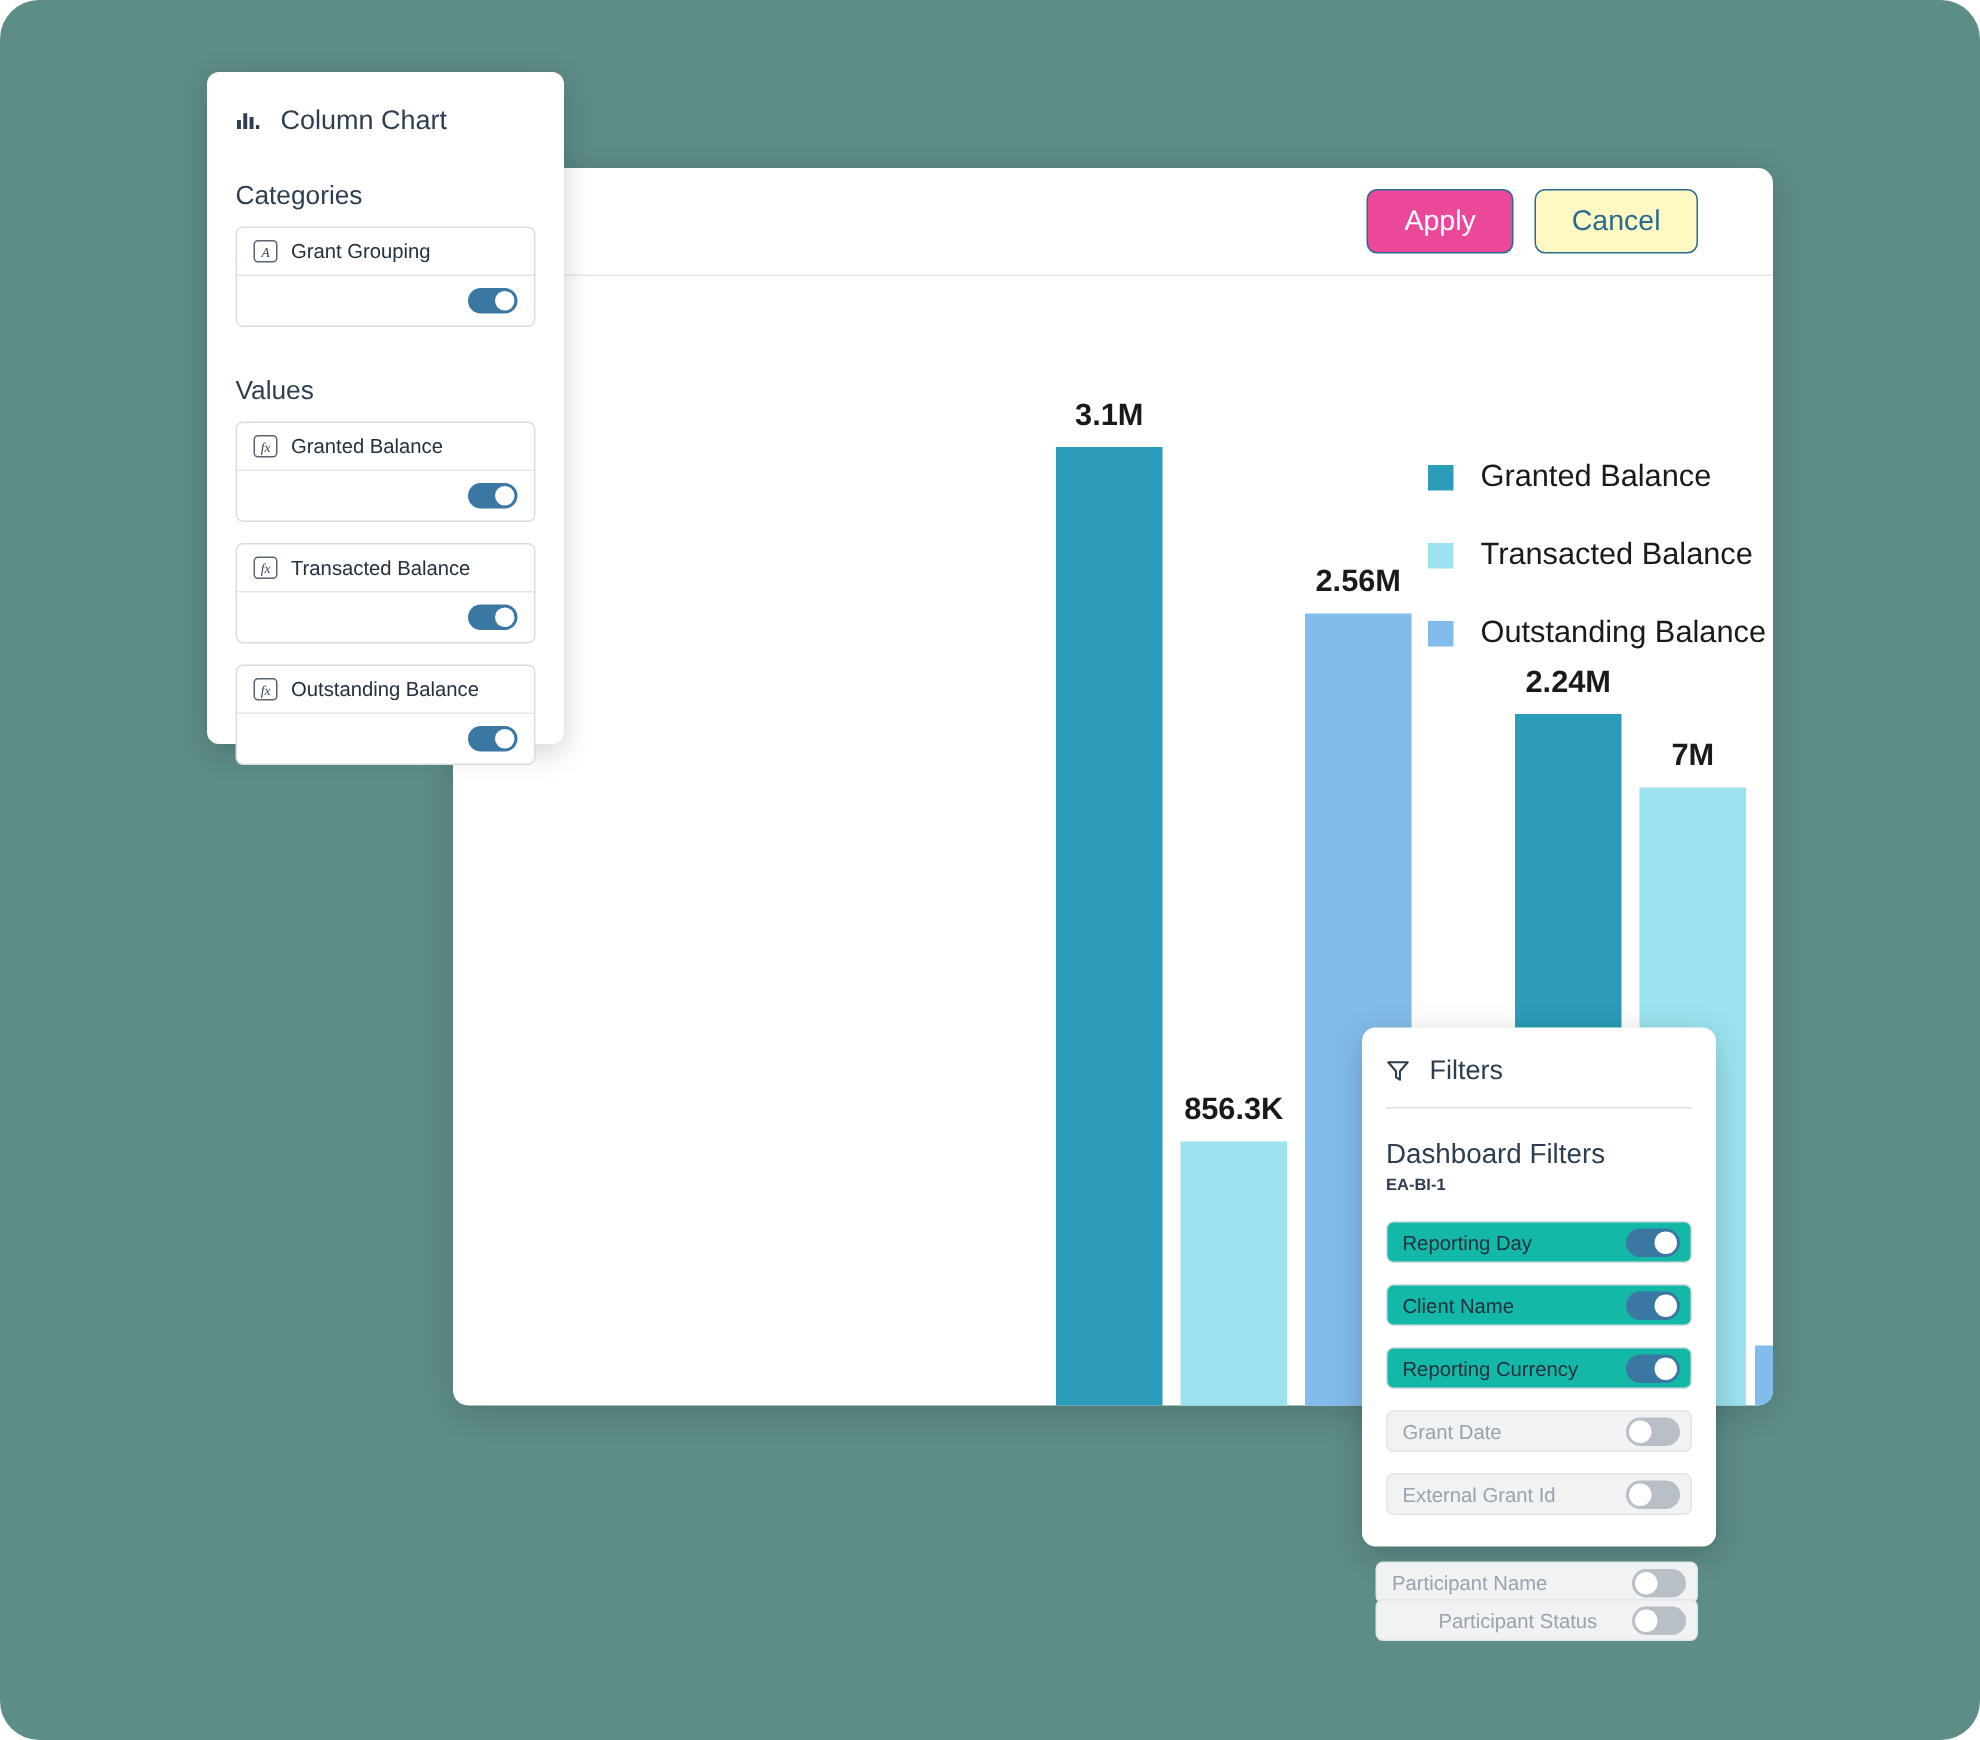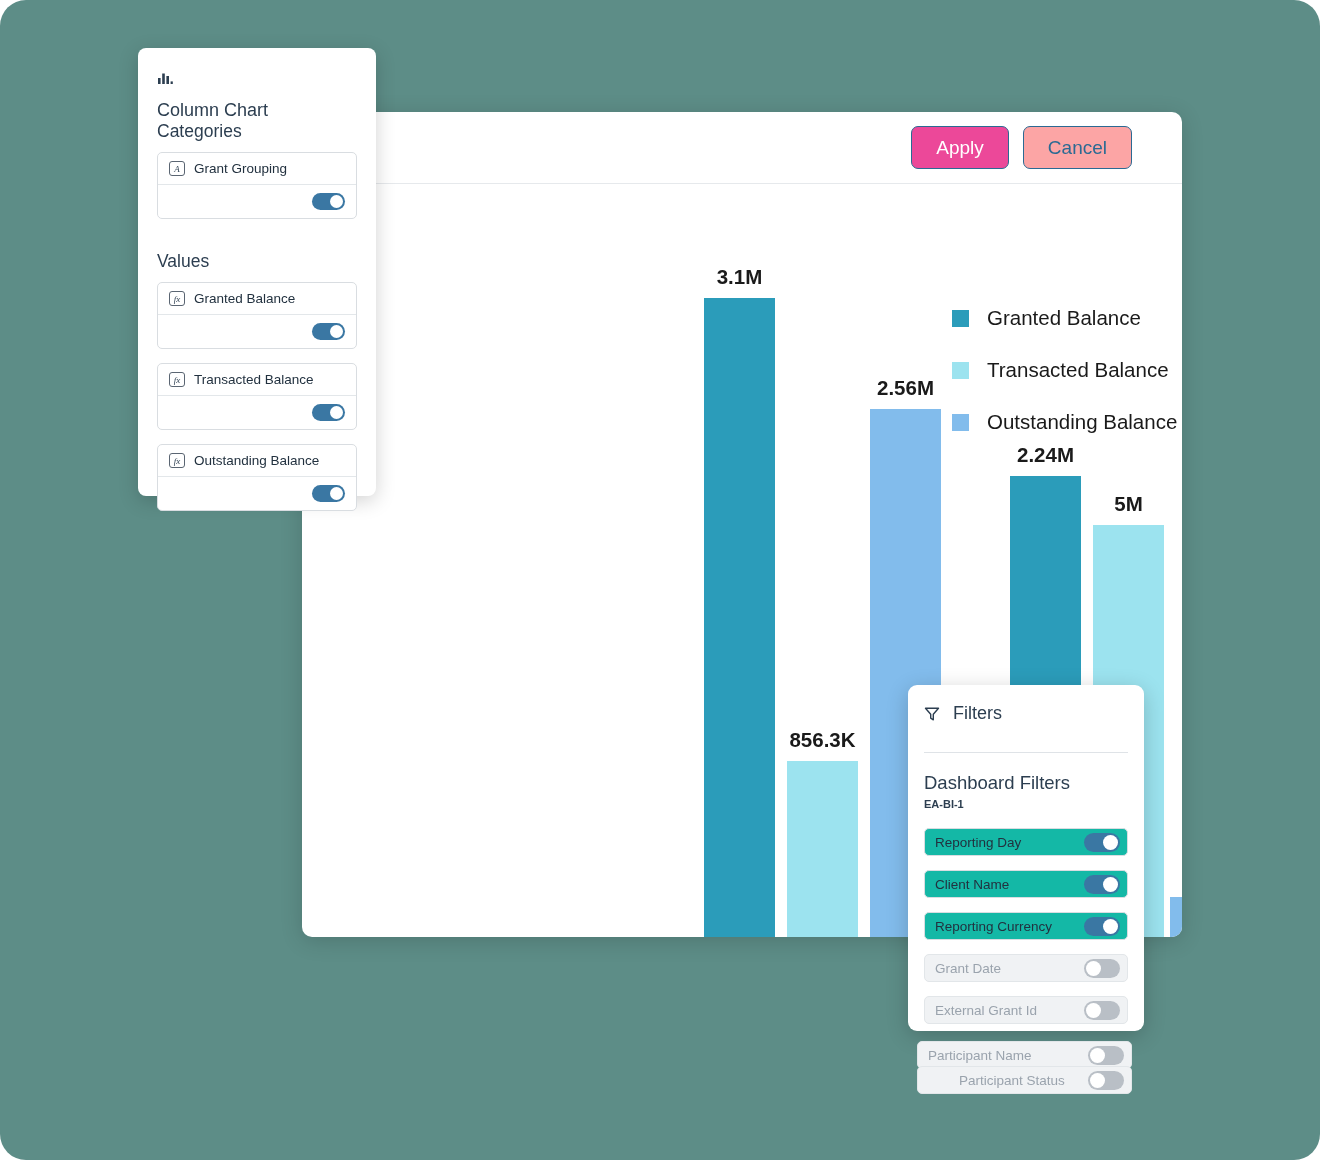--- a/index.html
+++ b/index.html
@@ -54,21 +54,21 @@
     cursor: pointer;
     line-height: 1.25;
     white-space: nowrap;
   }
   .btn-primary {
     background: #ec4899;
     color: #ffffff;
     border: 1px solid #2b6a93;
   }
   .btn-secondary {
-    background: #fca5a5;
+    background: #fef9c3;
     color: #2b6a93;
     border: 1.6px solid #2b6a93;
   }
 
   
   #plot {
     position: absolute;
     left: 0;
     top: 72px;
     width: 880px;
@@ -118,23 +118,23 @@
     top: 48px;
     width: 238px;
     height: 448px;
     background: #ffffff;
     border-radius: 8px;
     box-shadow: 0 5px 20px rgba(0,0,0,0.18);
     padding: 22px 19px 0 19px;
   }
   #field-panel-head {
     display: flex;
-    align-items: flex-start;
+    align-items: center;
     gap: 13px;
-    flex-direction: column;
+    margin-bottom: 29px;
   }
   #field-panel-title {
     font-size: 18px;
     color: #2c3e50;
   }
   .section-title {
     font-size: 17.5px;
     color: #2c3e50;
     margin-bottom: 10px;
   }
@@ -217,21 +217,21 @@
     height: 346px;
     background: #ffffff;
     border-radius: 9px;
     box-shadow: 0 5px 22px rgba(0,0,0,0.2);
     padding: 18px 16px 0 16px;
   }
   #filters-head {
     display: flex;
     align-items: center;
     gap: 13px;
-    padding-bottom: 28px;
+    padding-bottom: 14px;
     border-bottom: 1px solid #dfe3e7;
     margin-bottom: 19px;
   }
   #filters-title {
     font-size: 18px;
     color: #2c3e50;
   }
   #filters-sub {
     font-size: 18.5px;
     color: #2c3e50;
@@ -300,21 +300,21 @@
       <div id="bars-layer">
           <div class="bar" style="left: 402px; width: 71px; height: 640px; top: 114px; bottom: auto; background: rgb(43, 156, 186);"></div>
           <div class="bar-label" style="left: 377px; width: 121px; top: 81px;">3.1M</div>
           <div class="bar" style="left: 485px; width: 71px; height: 177px; top: 577px; bottom: auto; background: rgb(156, 227, 239);"></div>
           <div class="bar-label" style="left: 460px; width: 121px; top: 544px;">856.3K</div>
           <div class="bar" style="left: 568px; width: 71px; height: 529px; top: 225px; bottom: auto; background: rgb(130, 188, 236);"></div>
           <div class="bar-label" style="left: 543px; width: 121px; top: 192px;">2.56M</div>
           <div class="bar" style="left: 708px; width: 71px; height: 462px; top: 292px; bottom: auto; background: rgb(43, 156, 186);"></div>
           <div class="bar-label" style="left: 683px; width: 121px; top: 259px;">2.24M</div>
           <div class="bar" style="left: 791px; width: 71px; height: 413px; top: 341px; bottom: auto; background: rgb(156, 227, 239);"></div>
-          <div class="bar-label" style="left: 766px; width: 121px; top: 308px;">5M</div>
+          <div class="bar-label" style="left: 766px; width: 121px; top: 308px;">7M</div>
           <div class="bar" style="left: 868px; width: 71px; height: 41px; top: 713px; bottom: auto; background: rgb(130, 188, 236);"></div>
         </div>
 
       <div id="cat-layer"></div>
 
       <div id="legend">
           <div class="legend-row">
             <span class="legend-swatch" style="background: rgb(43, 156, 186);"></span>
             <span class="legend-text">Granted Balance</span>
           </div>

